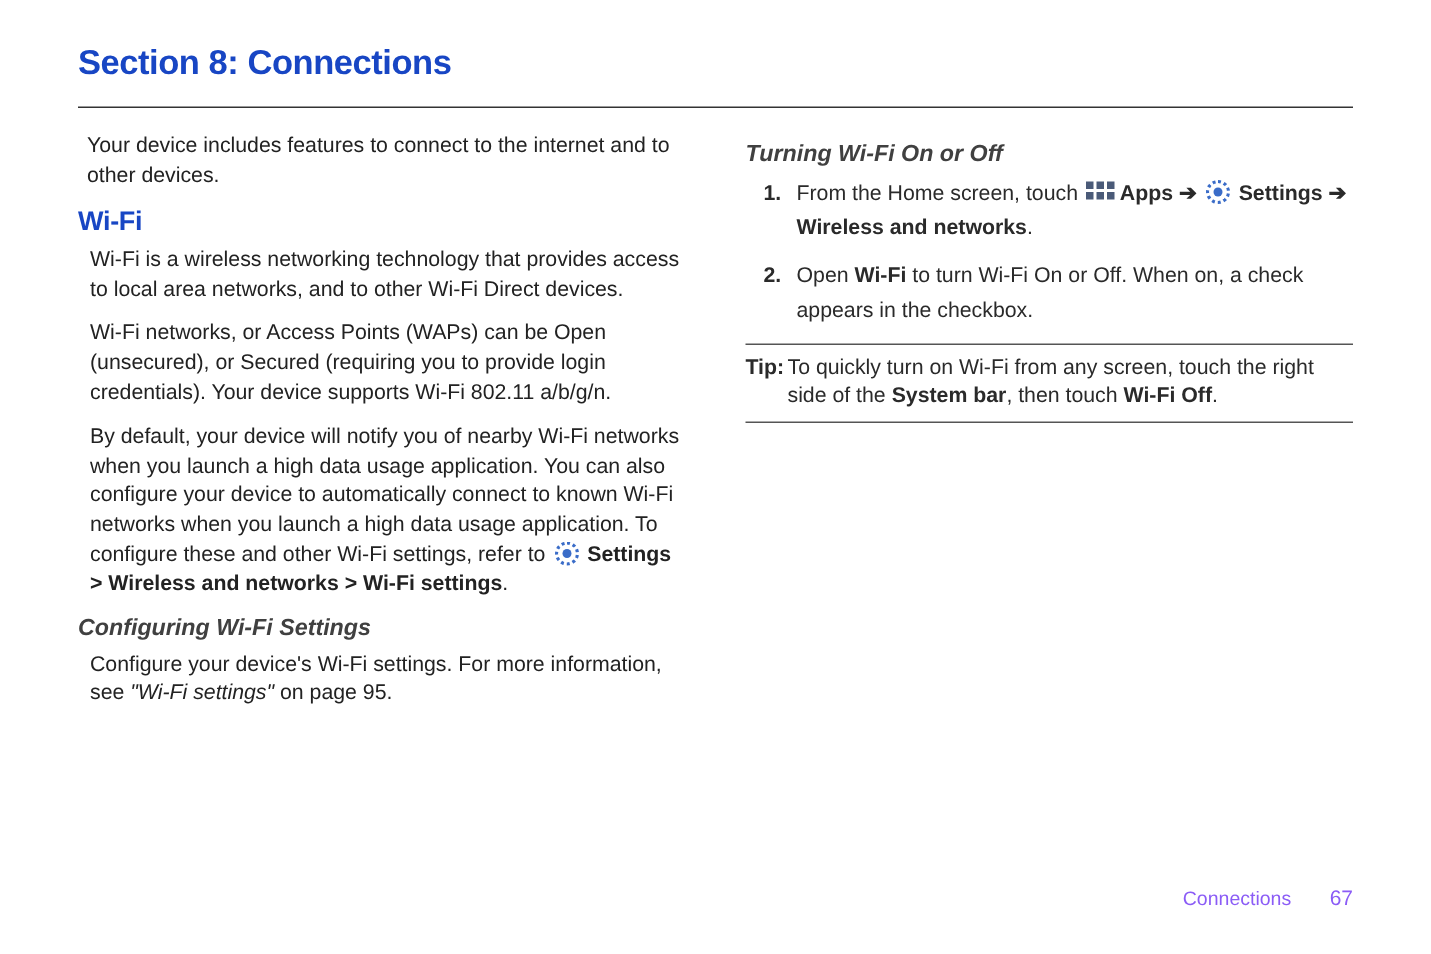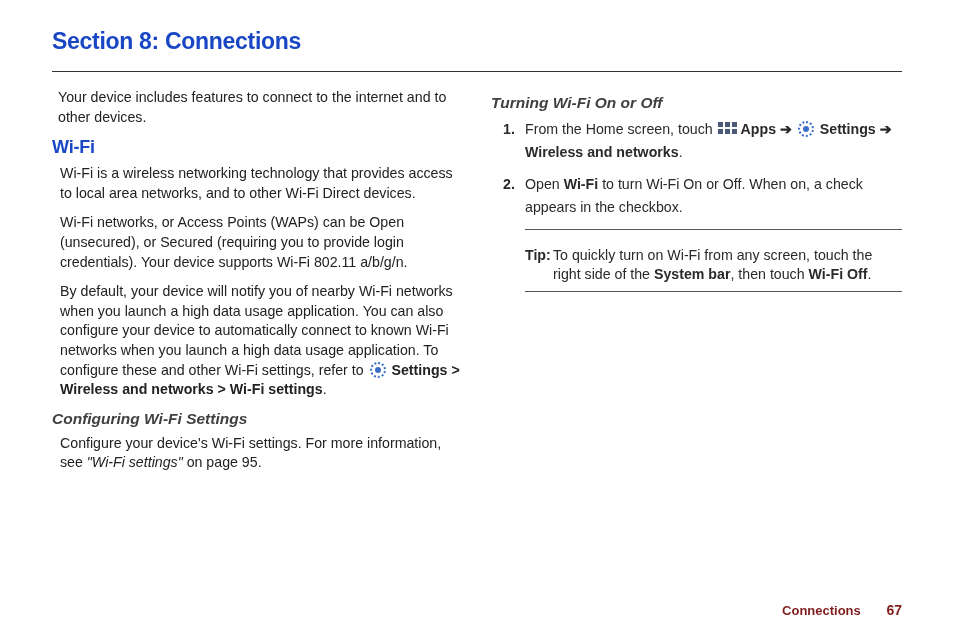--- a/index.html
+++ b/index.html
@@ -16,21 +16,21 @@
     color: #1846c4;
     font-size: 23px;
     font-weight: bold;
     letter-spacing: -0.3px;
     padding-bottom: 16px;
     border-bottom: 1.5px solid #333;
     margin-bottom: 16px;
   }
   .columns {
     display: flex;
-    gap: 28px;
+    gap: 40px;
   }
   .col {
     flex: 1;
     min-width: 0;
   }
   p {
     font-size: 14.2px;
     line-height: 1.38;
     margin-bottom: 10px;
     color: #222;
@@ -91,35 +91,33 @@
     position:relative; margin:0 2px;
   }
   .icon-settings::after{
     content:"";position:absolute;left:3px;top:3px;width:6px;height:6px;
     background:#3a6cc8;border-radius:50%;
   }
   .arrow { font-weight:bold; }
   .tip-row {
     border-top:1px solid #555;
     border-bottom:1px solid #555;
-    padding:16px 0 6px 0;
+    padding:6px 0 6px 0;
     margin-top:6px;
     font-size:14.2px;
     line-height:1.38;
-    margin-left:34px;
   }
   .tip-row .tip-body { display:block; padding-left:28px; }
   .tip-row .tip-label { font-weight:bold; float:left; }
   .footer {
     position:absolute;
     right:52px;
-    bottom:18px;
+    bottom:30px;
     font-size:13px;
-    color:#7f1d1d;
-    font-weight:bold;
+    color:#8b5cf6;
   }
   .footer .pg { margin-left:22px; font-size:14px; }
 </style>
 </head>
 <body>
 
 <h1 class="section-title">Section 8: Connections</h1>
 
 <div class="columns">
 

